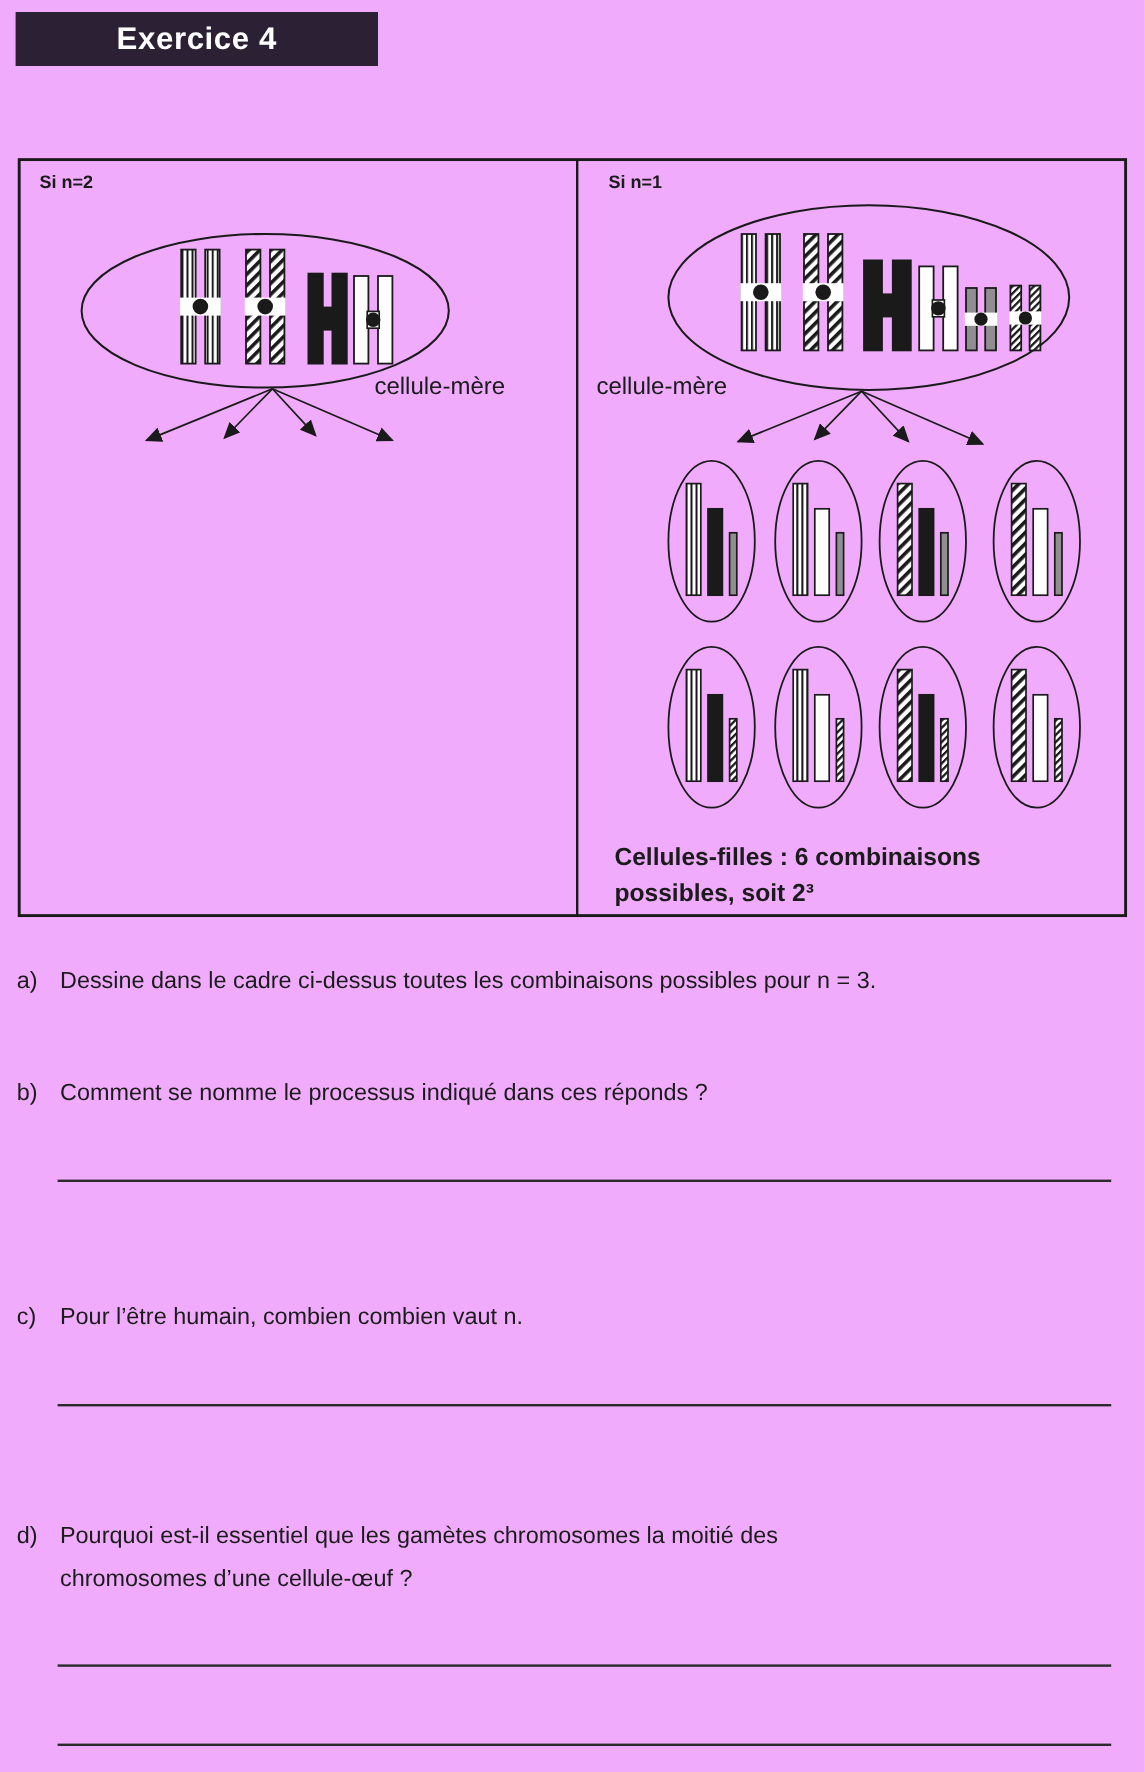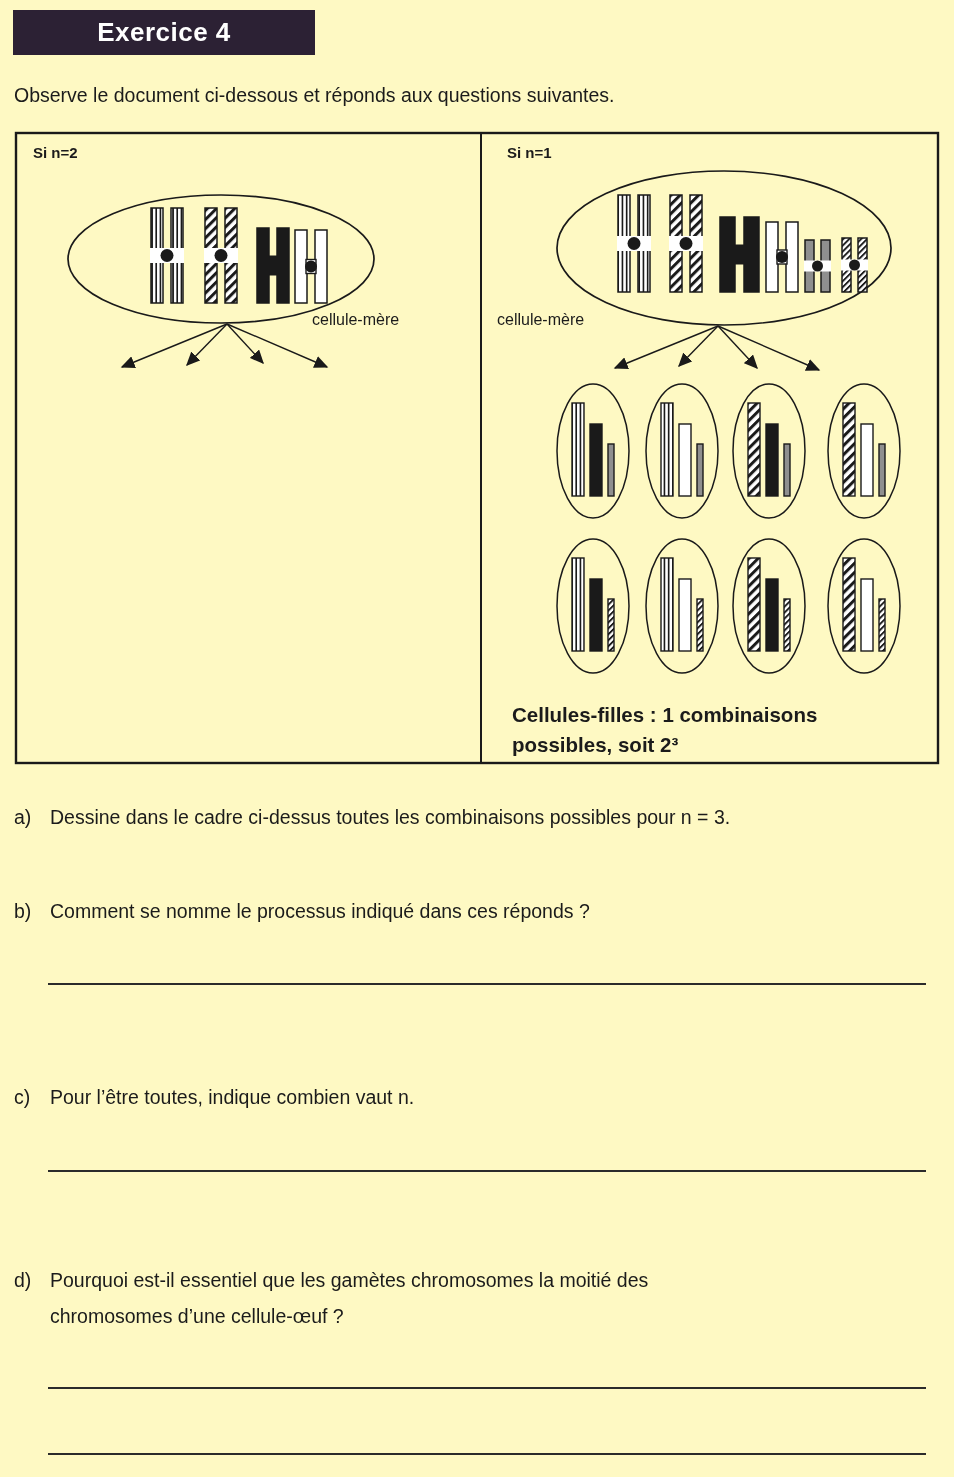--- a/index.html
+++ b/index.html
@@ -3,43 +3,42 @@
 <meta charset="utf-8">
 <style>
   html,body{margin:0;padding:0;}
   .page{position:relative;width:954px;height:1477px;background:#fff;overflow:hidden;
         font-family:"Liberation Sans", sans-serif;color:#1b1b1b;}
   .header-badge{position:absolute;left:13px;top:10px;width:302px;height:45px;
         display:flex;align-items:center;justify-content:center;}
   .header-badge span{font-size:26px;font-weight:bold;letter-spacing:0.5px;}
   .intro{position:absolute;left:14px;top:84px;font-size:19.5px;}
   #figure-svg{position:absolute;left:0;top:0;width:954px;height:1477px;}
-  .fig-text{position:absolute;font-size:16px;}
+  .fig-text{position:absolute;font-size:20px;}
   .panel-title{font-weight:bold;font-size:15px;}
   .title-left{left:33px;top:144px;}
   .title-right{left:507px;top:144px;}
   .cml-left{left:312px;top:311px;}
   .cml-right{left:497px;top:311px;}
   .caption{left:512px;top:700px;font-weight:bold;font-size:20.5px;line-height:30px;width:420px;}
   .pre{white-space:pre-line;}
   .question-row{position:absolute;left:14px;width:920px;font-size:19.5px;line-height:36px;}
   .q-label{position:absolute;left:0;top:0;}
   .q-text{position:absolute;left:36px;top:0;width:880px;}
   .answer-line{position:absolute;left:48px;width:878px;height:0;border-top:2px solid #2b2b2b;}
 </style>
 </head>
 <body>
 
-<div class="page" style="background: #fef9c3; color: rgb(27, 27, 27);">
+<div class="page" style="background: #f0abfc; color: rgb(27, 27, 27);">
 
   <div class="header-badge" style="background: rgb(44, 33, 52); color: rgb(255, 255, 255);">
     <span>Exercice 4</span>
   </div>
 
-  <div class="intro">Observe le document ci-dessous et réponds aux questions suivantes.</div>
 
   <svg id="figure-svg" viewBox="0 0 954 1477" xmlns="http://www.w3.org/2000/svg">
     <defs>
       <pattern id="pat-vstripe" width="4.2" height="6" patternUnits="userSpaceOnUse">
         <rect width="4.2" height="6" fill="#ffffff"></rect>
         <rect width="1.7" height="6" fill="#1a1a1a"></rect>
       </pattern>
       <pattern id="pat-hatch" width="6.5" height="6.5" patternUnits="userSpaceOnUse" patternTransform="rotate(45)">
         <rect width="6.5" height="6.5" fill="#ffffff"></rect>
         <rect width="3" height="6.5" fill="#1a1a1a"></rect>
@@ -133,34 +132,34 @@
       <ellipse cx="864" cy="606" rx="36" ry="67" fill="none" stroke="#1a1a1a" stroke-width="1.5"></ellipse>
       <rect x="843" y="558" width="12" height="93" fill="url(#pat-hatch)" stroke="#1a1a1a" stroke-width="1.4"></rect>
       <rect x="861" y="579" width="12" height="72" fill="#ffffff" stroke="#1a1a1a" stroke-width="1.4"></rect>
       <rect x="879" y="599" width="6" height="52" fill="url(#pat-smallhatch)" stroke="#1a1a1a" stroke-width="1.4"></rect>
     </svg>
 
   <div class="fig-text panel-title title-left">Si n=2</div>
   <div class="fig-text panel-title title-right">Si n=1</div>
   <div class="fig-text cml-left">cellule-mère</div>
   <div class="fig-text cml-right">cellule-mère</div>
-  <div class="fig-text caption pre">Cellules-filles : 1 combinaisons
+  <div class="fig-text caption pre">Cellules-filles : 6 combinaisons
 possibles, soit 2³</div>
 
   <div class="question-row" style="top: 799px;">
     <span class="q-label">a)</span>
     <span class="q-text pre">Dessine dans le cadre ci-dessus toutes les combinaisons possibles pour n = 3.</span>
   </div>
   <div class="question-row" style="top: 893px;">
     <span class="q-label">b)</span>
     <span class="q-text pre">Comment se nomme le processus indiqué dans ces réponds ?</span>
   </div>
   <div class="question-row" style="top: 1079px;">
     <span class="q-label">c)</span>
-    <span class="q-text pre">Pour l’être toutes, indique combien vaut n.</span>
+    <span class="q-text pre">Pour l’être humain, combien combien vaut n.</span>
   </div>
   <div class="question-row" style="top: 1262px;">
     <span class="q-label">d)</span>
     <span class="q-text pre">Pourquoi est-il essentiel que les gamètes chromosomes la moitié des
 chromosomes d’une cellule-œuf ?</span>
   </div>
 
   <div class="answer-line" style="top: 983px;"></div>
   <div class="answer-line" style="top: 1170px;"></div>
   <div class="answer-line" style="top: 1387px;"></div>

